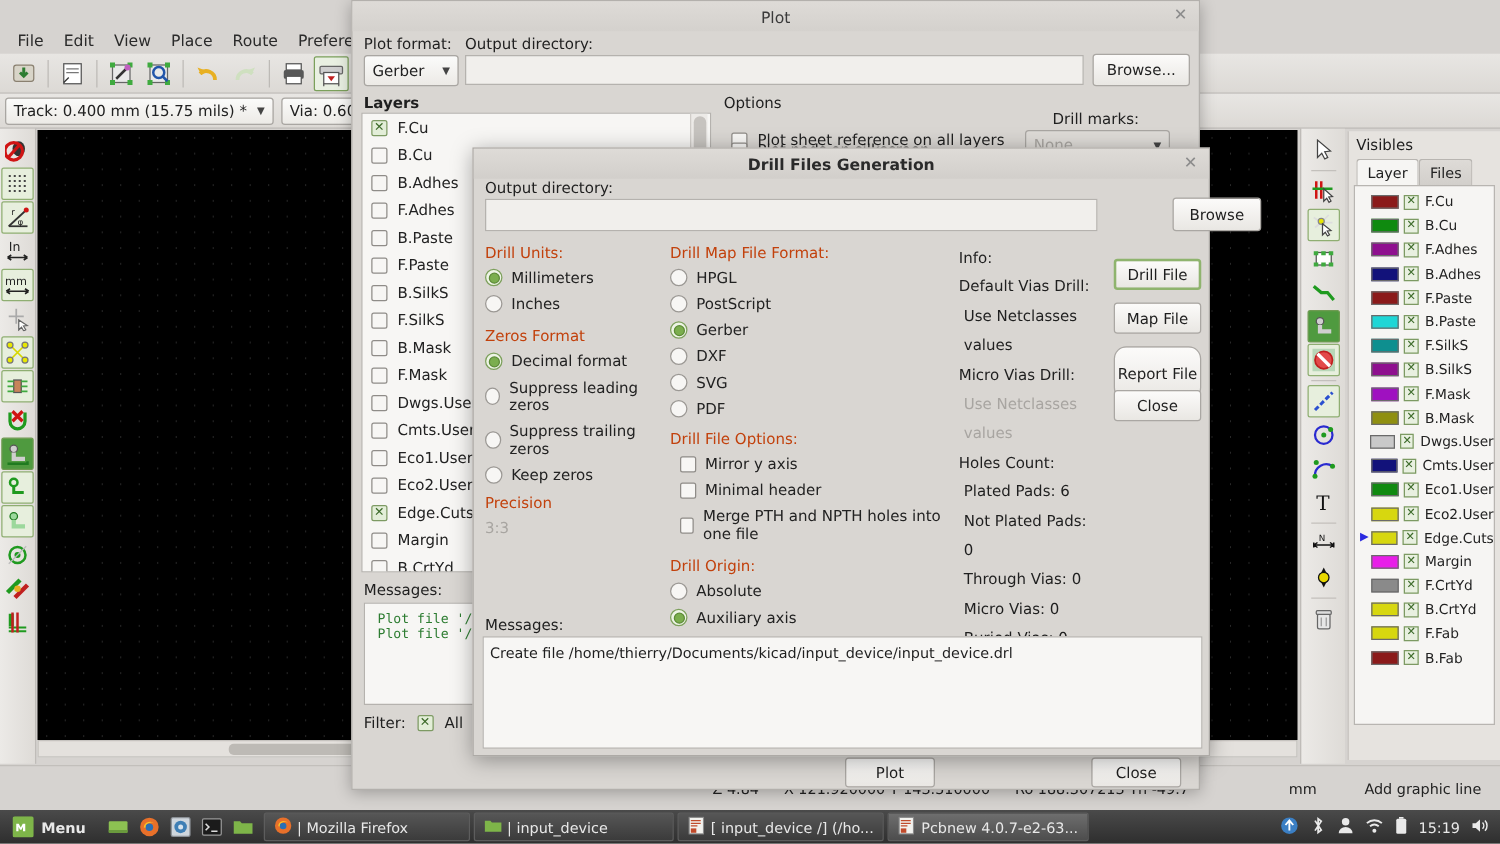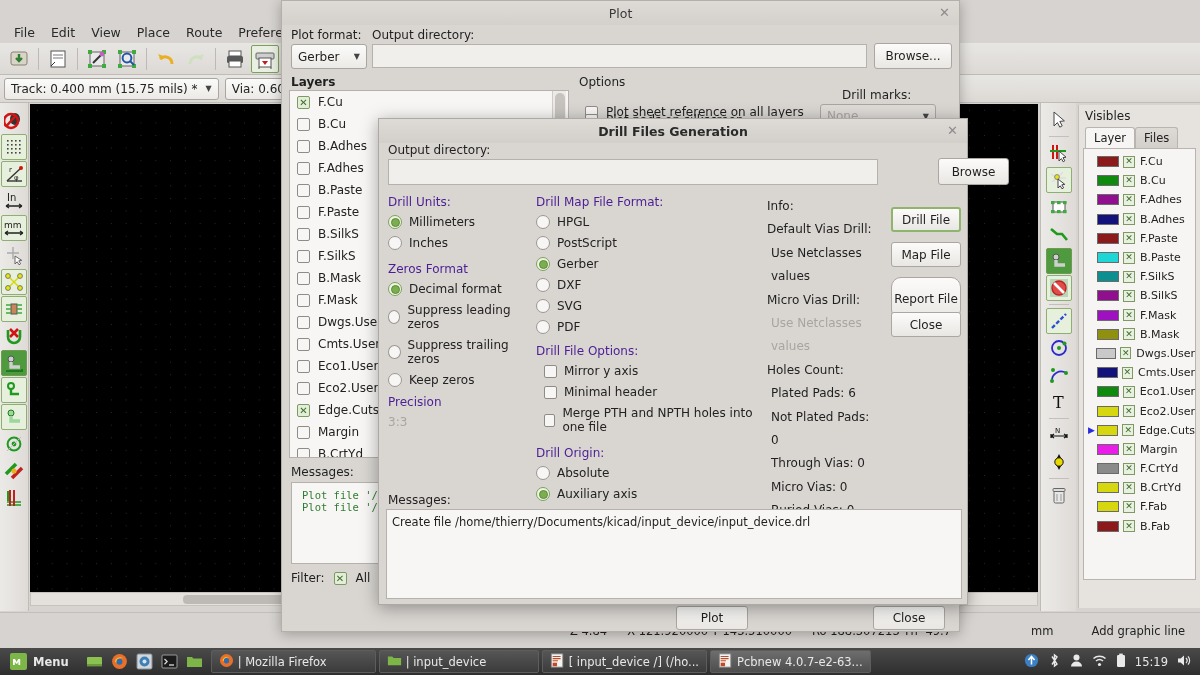--- a/index.html
+++ b/index.html
@@ -91,21 +91,21 @@
   .layer-row .chk { margin-right:8px; }
 
   .msgbox { background:#f7f6f4; border:1px solid #b5b2ae; }
   .msg-green { color:#2e7d32; font-family:"DejaVu Sans Mono","Liberation Mono",monospace; font-size:10.5px; }
 
   
   .drill-dlg { position:absolute; left:378px; top:118px; width:590px; height:487px;
      background:#d9d6d2; border:1px solid #adaaa6; box-shadow:0 3px 16px rgba(0,0,0,.34); }
   .drill-dlg .dlg-title { font-weight:bold; color:#2a2a2a; background:linear-gradient(#dedbd7,#d2cfcb); }
   .opt-row { display:flex; align-items:center; gap:7px; font-size:12px; margin-bottom:7px;}
-  .grp-lbl { font-size:12px; color:#4c1d95; margin-bottom:6px; }
+  .grp-lbl { font-size:12px; color:#c2410c; margin-bottom:6px; }
   .dim { color:#a8a5a1; }
 
   
   .taskbar { position:absolute; left:0; top:648px; width:1200px; height:27px;
      background:linear-gradient(#4a4a4a,#2e2e2e); display:flex; align-items:center; color:#e8e8e8; font-size:11.5px;}
   .tb-item { height:23px; display:flex; align-items:center; gap:5px; padding:0 8px; margin-right:2px;font-weight:bold; }
   .tb-launch { width:20px; height:20px; display:flex; align-items:center; justify-content:center; }
   .tb-task { height:23px; min-width:150px; display:flex; align-items:center; gap:4px; padding:0 7px;
      background:linear-gradient(#565656,#3b3b3b); border:1px solid #5d5d5d; border-radius:2px; margin-right:3px;
      white-space:nowrap; overflow:hidden; }

